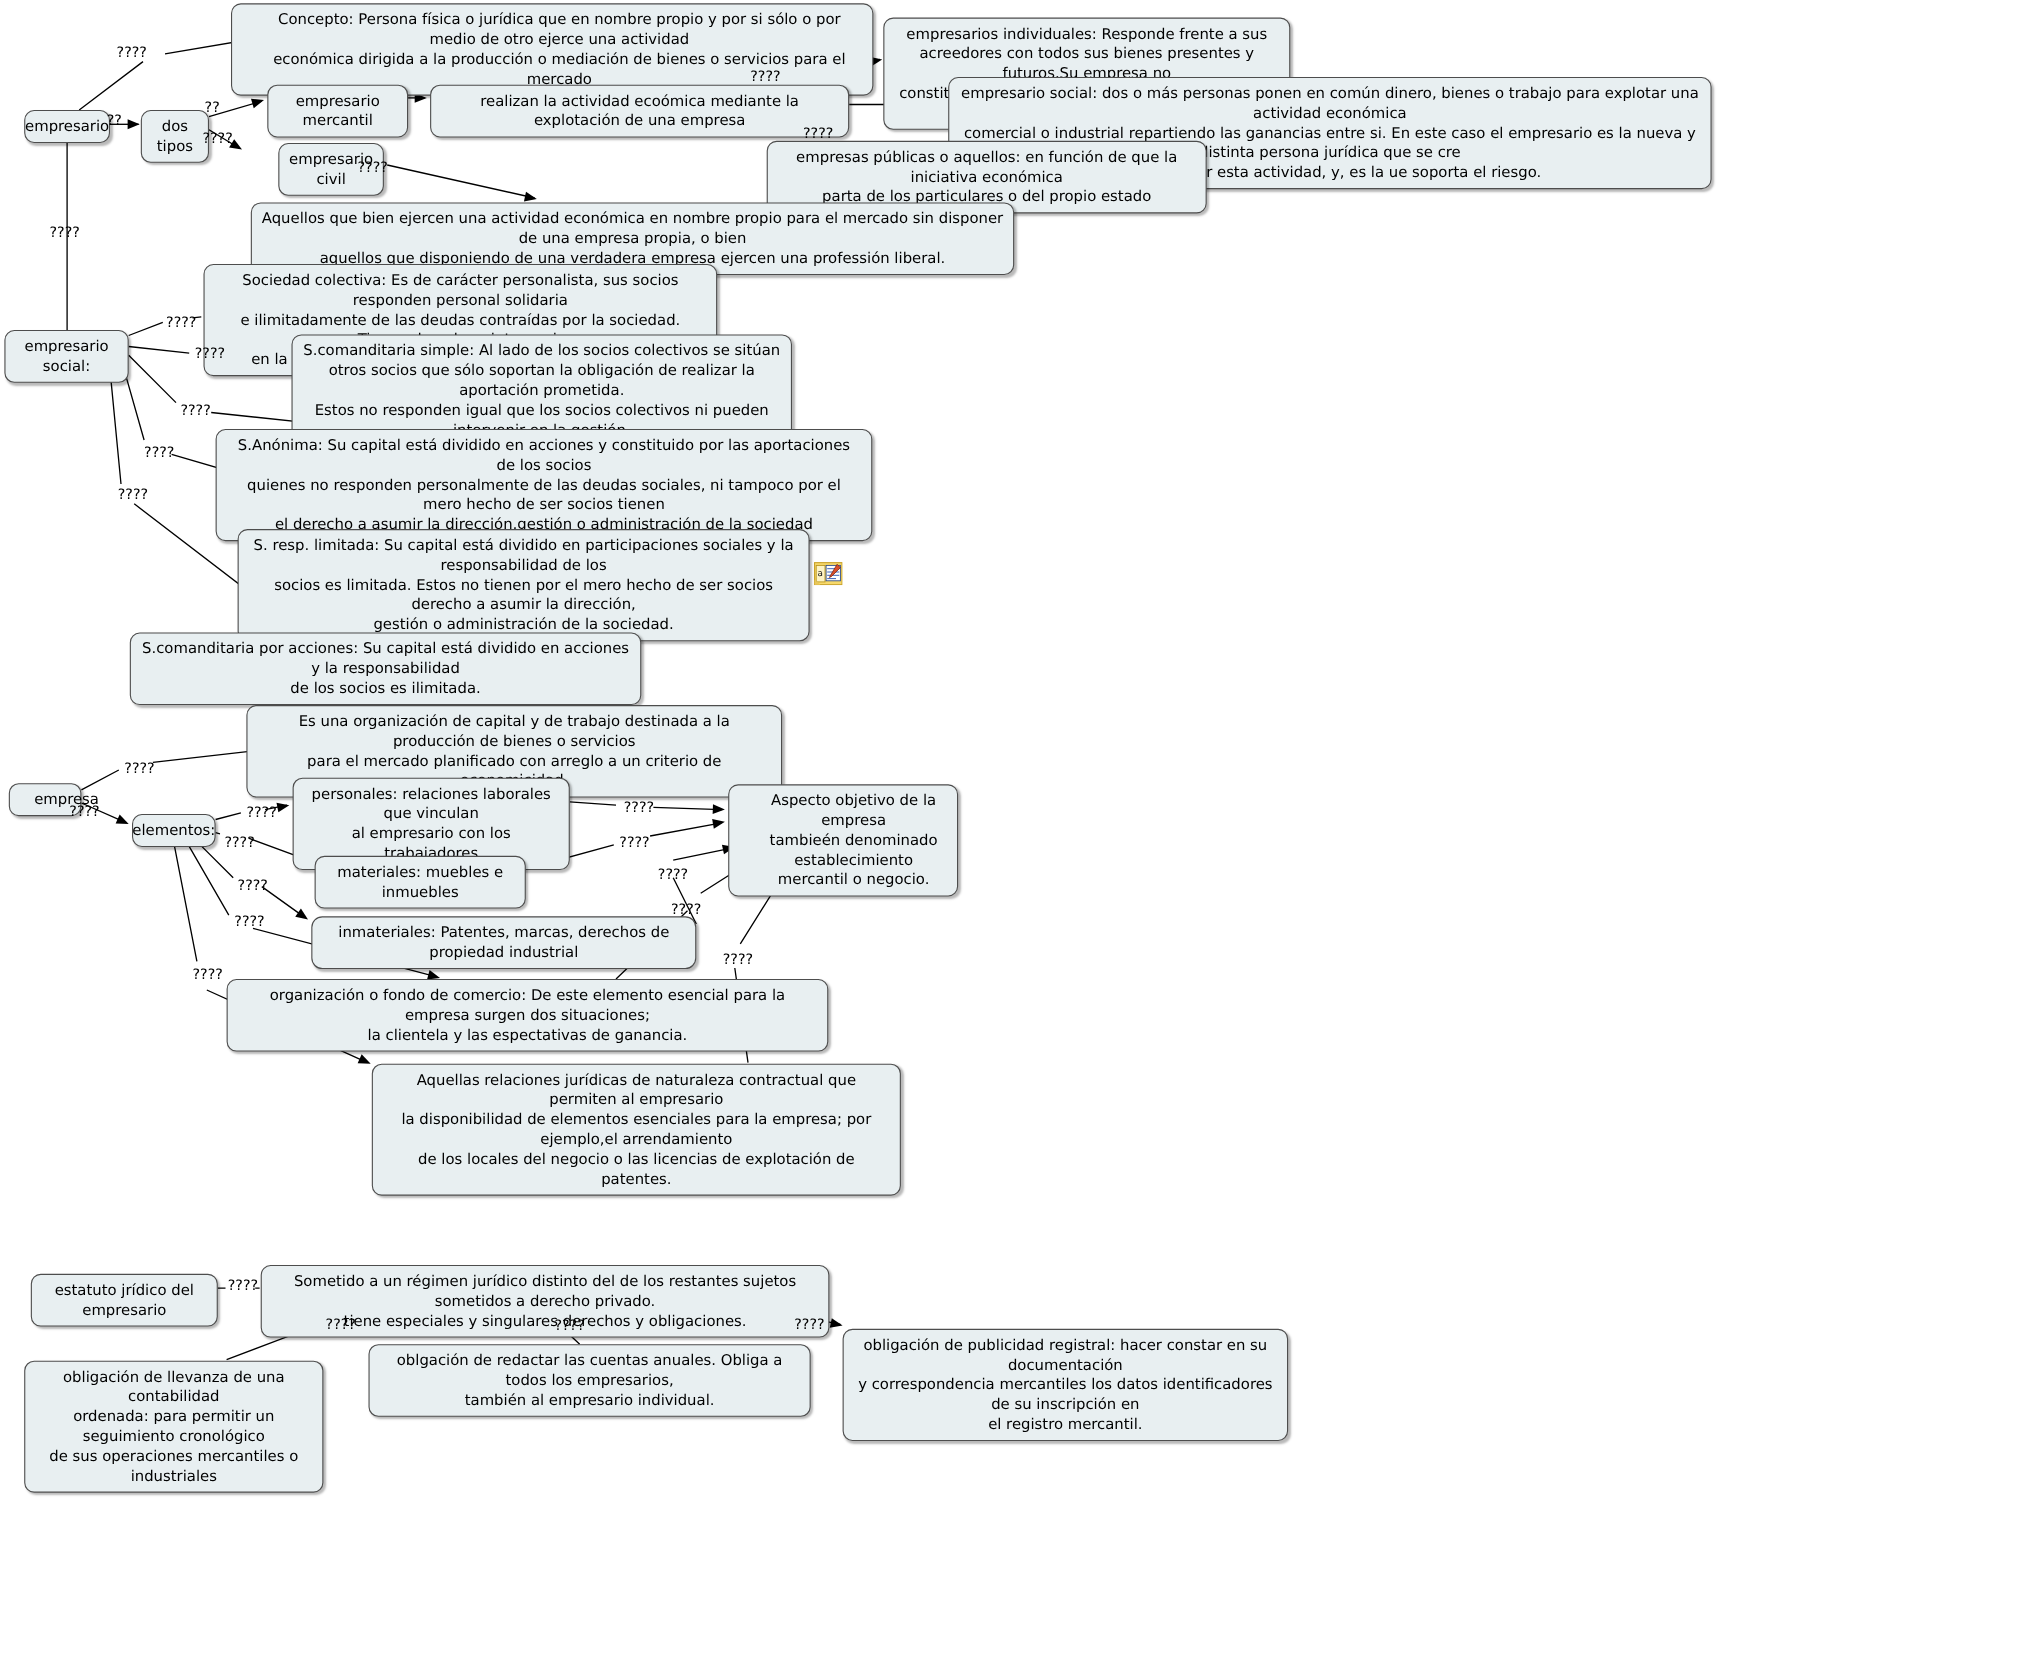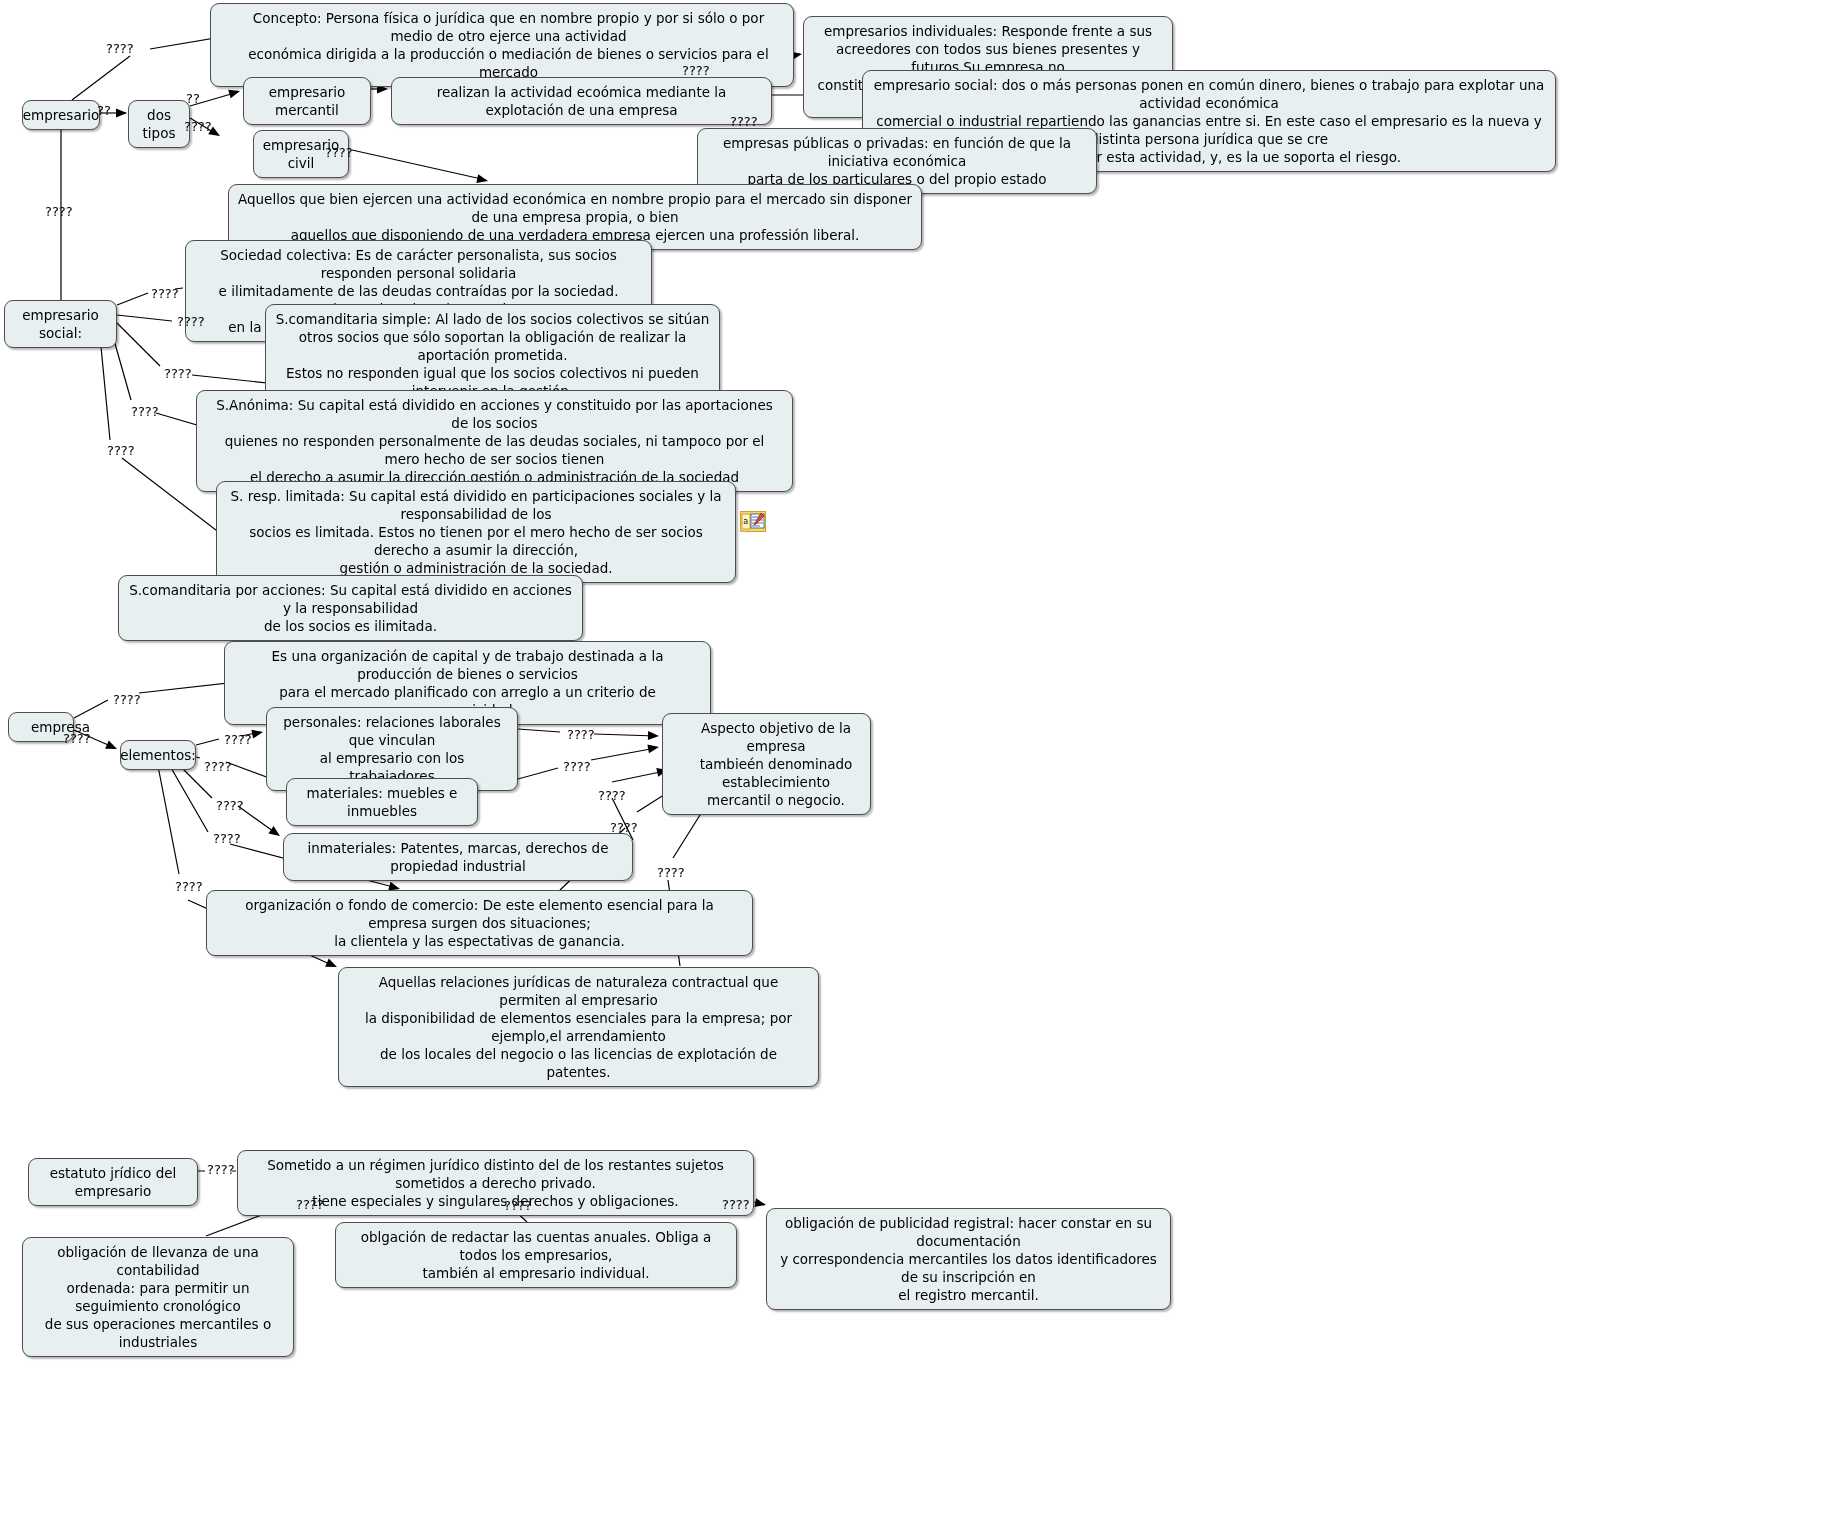--- a/index.html
+++ b/index.html
@@ -186,21 +186,21 @@
       <div class="node" style="left: 128px; top: 100px; width: 62px; min-height: 26px;">dos tipos</div>
       <div class="node" style="left: 243px; top: 77px; width: 128px; min-height: 25px;">empresario mercantil</div>
       <div class="node" style="left: 391px; top: 77px; width: 381px; min-height: 25px;">realizan la actividad ecoómica mediante la explotación de una empresa</div>
       <div class="node" style="left: 803px; top: 16px; width: 370px; min-height: 50px;">empresarios individuales: Responde frente a sus
 acreedores con todos sus bienes presentes y futuros.Su empresa no
 constituye un patrimonio separado del resto de su patrimonio civil.</div>
       <div class="node" style="left: 862px; top: 70px; width: 694px; min-height: 50px;">empresario social: dos o más personas ponen en común dinero, bienes o trabajo para explotar una actividad económica
 comercial o industrial repartiendo las ganancias entre si. En este caso el empresario es la nueva y distinta persona jurídica que se cre
 para realizar esta actividad, y, es la ue soporta el riesgo.</div>
       <div class="node" style="left: 213px; top: 130px; width: 96px; min-height: 25px; margin-left: 40px;">empresario civil</div>
-      <div class="node" style="left: 697px; top: 128px; width: 400px; min-height: 40px;">empresas públicas o privadas: en función de que la iniciativa económica
+      <div class="node" style="left: 697px; top: 128px; width: 400px; min-height: 40px;">empresas públicas o aquellos: en función de que la iniciativa económica
 parta de los particulares o del propio estado</div>
       <div class="node" style="left: 228px; top: 184px; width: 694px; min-height: 40px;">Aquellos que bien ejercen una actividad económica en nombre propio para el mercado sin disponer de una empresa propia, o bien
 aquellos que disponiendo de una verdadera empresa ejercen una professión liberal.</div>
       <div class="node" style="left: 4px; top: 300px; width: 113px; min-height: 26px;">empresario social:</div>
       <div class="node" style="left: 185px; top: 240px; width: 467px; min-height: 57px;">Sociedad colectiva: Es de carácter personalista, sus socios responden personal solidaria
 e ilimitadamente de las deudas contraídas por la sociedad. Tienen derecho a intervenir
 en la gestión, dirección o administración de la sociedad.</div>
       <div class="node" style="left: 265px; top: 304px; width: 455px; min-height: 72px;">S.comanditaria simple: Al lado de los socios colectivos se sitúan
 otros socios que sólo soportan la obligación de realizar la aportación prometida.
 Estos no responden igual que los socios colectivos ni pueden intervenir en la gestión,

